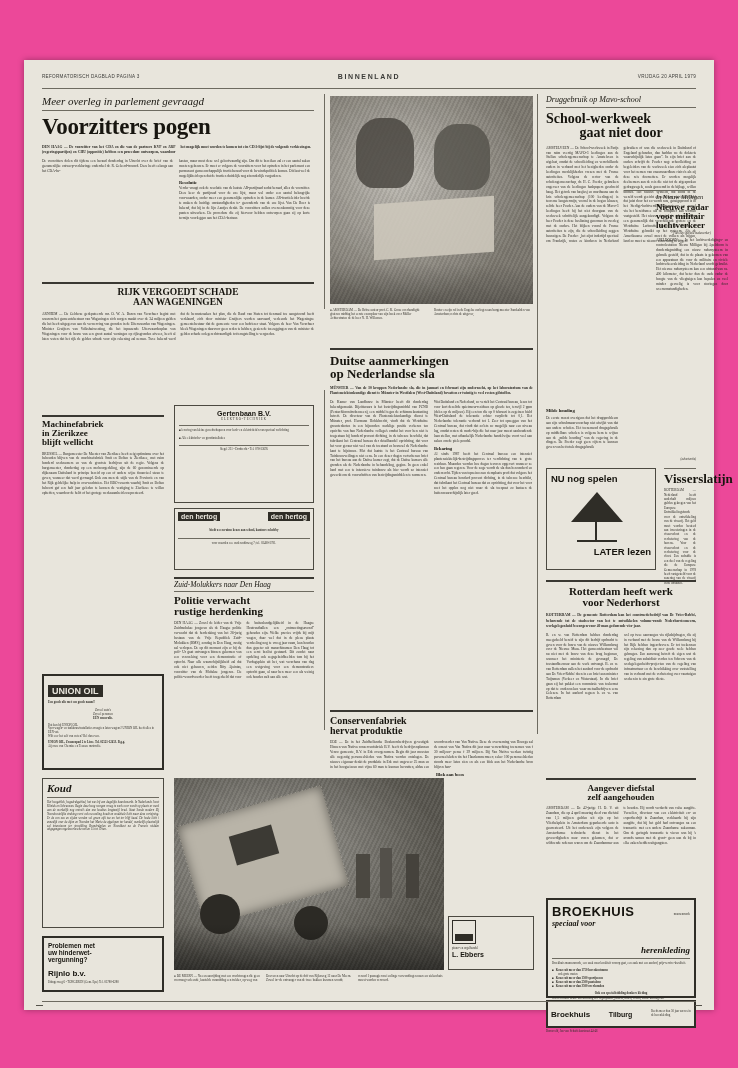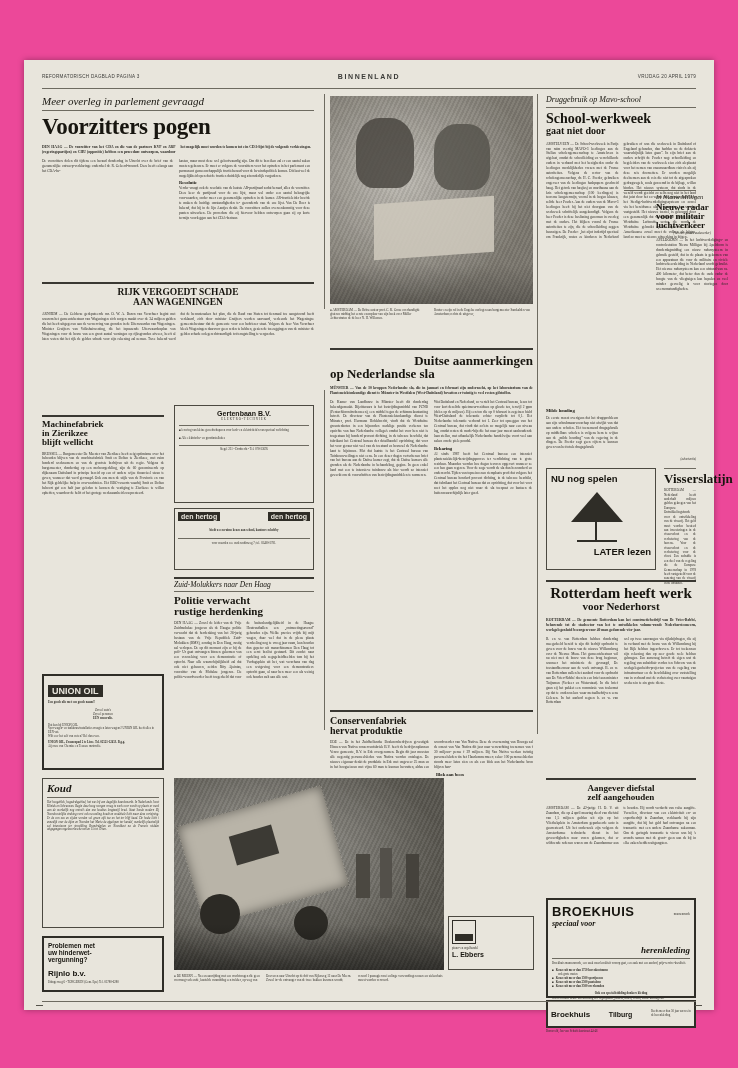--- a/index.html
+++ b/index.html
@@ -188,42 +188,42 @@
     </div>
     <div class="col" style="left:306px;top:248px;width:203px;">
       <div style="display:flex;gap:6px;">
         <div class="caption" style="width:98px;">● AMSTERDAM — De Britse auteur prof. C. K. Grose overhandigde gisteren middag het eerste exemplaar van zijn boek over Müller Achterstraten de de heer N. H. Willemen.</div>
         <div class="caption" style="width:98px;">Rooter en zijn rol in de Engelse oorlogen aan burgemeester Samkalden van Amsterdam; rechts de uitgever,</div>
       </div>
     </div>
 
     <div class="thick" style="position:absolute;left:306px;top:288px;width:203px;"></div>
     <div class="col" style="left:306px;top:294px;width:203px;">
-      <div class="hl" style="font-size:13px;text-align:right;">Duitse aanmerkingen</div>
+      <div class="hl" style="font-size:13px;">Duitse aanmerkingen</div>
       <div class="hl" style="font-size:13px;">op Nederlandse sla</div>
       <div class="body" style="margin-top:5px;font-weight:bold;font-size:3.7px;">MÜNSTER — Van de 30 kroppen Nederlandse sla, die in januari en februari zijn onderzocht, op het laboratorium van de Plantenziektenkundige dienst te Münster in Westfalen (West-Duitsland) bevatten er twintig te veel resten gifstoffen.</div>
       <div style="display:flex;gap:6px;margin-top:4px;">
         <div class="body" style="width:98px;">De Kamer van Landbouw in Münster heeft dit donderdag bekendgemaakt. Bijzitteraars is het bestrijdingsmiddel van PCNB (Pentachloronitrobenzeen), een middel tegen de schimmelaantasting betreft.
 
 De directeur van de Plantenziektenkundige dienst te Münster, prof. Hermann Hohlebrecht, vindt dat de Westduitse groentenboten in een bijzondere nadelige positie verkeren ten opzichte van hun Nederlandse collega's omdat het voor hen niet is toegestaan bij honderd procent dichting, in de talrezoe beschikt, dat fabrikant het Centraal bureau der detailhandel oprichting, dat voor het voor gevaar niet veel van de toestand en bouwsel de Nederlandse kant te bijzinnen.
 
 Met dat laatste is het Centraal bureau van Tuinbouwveilingen niet eens. In een dezer dagen vertschenen brief van het bureau aan de Duitse kamer zegt, dat de Duitse kamers alle gronden als de Nederlandse in behandeling, gegins. In geen enkel land met een te intensieve tuinbouw als hier wordt zo intensief gewerkt om de voorschriften van bestrijdingsmiddelen te normeren.</div>
         <div style="width:98px;">
           <div class="body">Wat Duitsland en Nederland, zo vertelt het Centraal bureau, lezen tot voor kort dezelfde quietmoss-residuen op gloede ten, terwijl 2 ppm (deles op de miljoen). Bij een ton die op 0 februari is zegeinen hield West-Duitsland de tolerantie echter verplicht tot 0,1. Het Nederlandse tolerantie verbond tot 1. Zeer tot opzeggen van het Centraal bureau, dat vindt dat zo'iets zo mogelijk naar een niveau lag, omdat resten de mode-bijz die het naar jaar moest aanhoudende laan stellen, met afhankelijk Nederlandse handelwijze voort veel aan zaken om de piele pondzl.</div>
           <div class="sub">Bekaring</div>
           <div class="body">Al sinds 1987 heeft het Centraal bureau een intensief plantenziektelijk-bestrijdingsproces ter verdichting van te grote residuen. Maanden worden hoe dagen tevoren opgevert wanneer ze een hen gaan regeren. Voor de zoge wordt de sla dan herzonderd en onderzocht. Tijden van topseizoenen riemplaats profi dat volgens het Centraal bureau honderd procent dichting, in de talrezoe beschikt, dat fabrikant het Centraal bureau dat en oprichting, dat voor het voor zoet het opplen nog niet waar de sla toespast zo bastaen de buitenwaarschijnlijk later goed.</div>
         </div>
       </div>
     </div>
 
     <div class="col" style="left:522px;top:36px;width:150px;">
       <div class="hl kicker" style="font-size:8px;">Druggebruik op Mavo-school</div>
       <div class="rule" style="margin:3px 0 4px;"></div>
       <div class="hl" style="font-size:14px;">School-werkweek</div>
-      <div class="hl" style="font-size:10px;">gaat niet door</div>
+      <div class="hl" style="font-size:14px;text-align:center;">gaat niet door</div>
       <div class="body c2" style="margin-top:5px;">AMSTELVEEN — De School-werkweek in Parijs van ruim veertig MAVO-3 leerlingen aan de Stellan scholengemeenschap te Amstelveen is afgelast, omdat de schoolleiding en verschillende ouders in verband met het bezigheden onder de leerlingen mocklijkheden vrezen met de Franse autoriteiten.
 
 Volgens de rector van de scholengemeenschap, dr. H. C. Poeder, gebruiken ongeveer van de leerlingen hashpapers geschreid haag.
 
 Het getrok van hasjiesj en marihuana aan de kris scholengemeenschap (100 leerlingen) is teoreme langetermijn, vooral in de hogen klassen, zelfde heer Poeder.
 
 Aan de ouders van de Mavo-3 leerlingen heeft hij het niet doorgaan van de werkweek schriftelijk aangekondigd. Volgens de heer Poeder is deze beslissing genomen in overleg met de ouders. Het blijken vooral de Franse autoriteiten te zijn, die de schoolleiding zeggen beunzigen. De Poeder: „het zijnt indertijd speciaal om Frankrijk, waten ze kinderen in Nederland gebruiken of was die werkweek in Duitsland of Engeland gehouden, dan hadden we de dokteris waarschijnlijk laten gaan”.
 
 In zijn brief aan de ouders schrijft dr. Poeder nog: schoolleiding en begeleiders van de werkweek zien zich aleplaatst voor het nemen van onaanvaardbare risico's als zij deze reis doorzetten. Er worden mogelijk deelnemers aan de reis die niet tot de afgesproken gedragsregels, zoals genoemd in de bijlage, willen binden.
 
@@ -258,21 +258,21 @@
     </div>
 
     <div class="rule" style="position:absolute;left:640px;top:408px;width:32px;"></div>
     <div class="col" style="left:640px;top:412px;width:32px;">
       <div class="hl" style="font-size:13px;">Visserslatijn</div>
       <div class="body" style="font-size:3.2px;margin-top:3px;">ROTTERDAM — Nederland heeft anderhalf miljoen gulden gekregen van het Europese Ontwikkelingsfonds voor de ontwikkeling van de visserij. Het geld moet worden besteed aan investeringen in de vissersvloot en de verbetering van de havens. Voor de vissersvloot en de verbetering voor de vloot. Een subsidie is een deel van de regeling die de Europese Gemeenschap in 1978 heeft vastgesteld voor de sanering van de visserij in de lidstaten.</div>
     </div>
 
     <div class="thick" style="position:absolute;left:522px;top:520px;width:150px;"></div>
     <div class="col" style="left:522px;top:526px;width:150px;">
-      <div class="hl center" style="font-size:15px;">Rotterdam heeft werk</div>
+      <div class="hl center" style="font-size:11px;">Rotterdam heeft werk</div>
       <div class="hl center" style="font-size:11px;">voor Nederhorst</div>
       <div class="body" style="margin-top:5px;font-weight:bold;font-size:3.7px;">ROTTERDAM — De gemeente Rotterdam kan het constructiebedrijf van De Vries-Robbé, behorende tot de stadsector van het te ontwikkelen volume-ronde Nederhorstconcern, werkgelegenheid bezorgen voor 40 man gedurende vier jaar.</div>
       <div style="display:flex;gap:6px;margin-top:4px;">
         <div class="body" style="width:72px;">B. en w. van Rotterdam hebben donderdag meegedeeld bereid te zijn dit bedrijf opdracht te geven voor de bouw van de nieuwe Willemsbrug over de Nieuwe Maas. Het gemeentebestuur wil nu niet met de bouw van deze brug beginnen, wanneer het ministerie de gevraagd, De toestandbezwaar aan de werk ontvangt.
 
 B. en w. van Rotterdam zullen het aanbod voor de opdracht aan De Vries-Robbé doen in een brief aan minister Tuijnman (Verkeer en Waterstaat). In die brief gaan zij het pakket een commissie van toekomst op dat te onderzoeken waar metaalbedrijven eens Gelezen. In het aanbod zegzen b. en w. van Rotterdam</div>
         <div class="body" style="width:72px;">wel op twee aanvangen via rijksbijdragen, die zij in verband met de bouw van de Willemsbrug bij het Rijk hebben ingeschreven. Er tot toekennen zijn rekening dan op zeer goede reele hebben gebrugen. Een aanvraag betreft de eigen wat de regeling van subsidiair verden ten Sobcore van de werkgelegenheids-projecten van de regeling van infrastructuur en de beschikking over vaststelling van in verband met de verbetering over vaartuigen werken in te zin grote dieste.</div>
       </div>
     </div>
 

